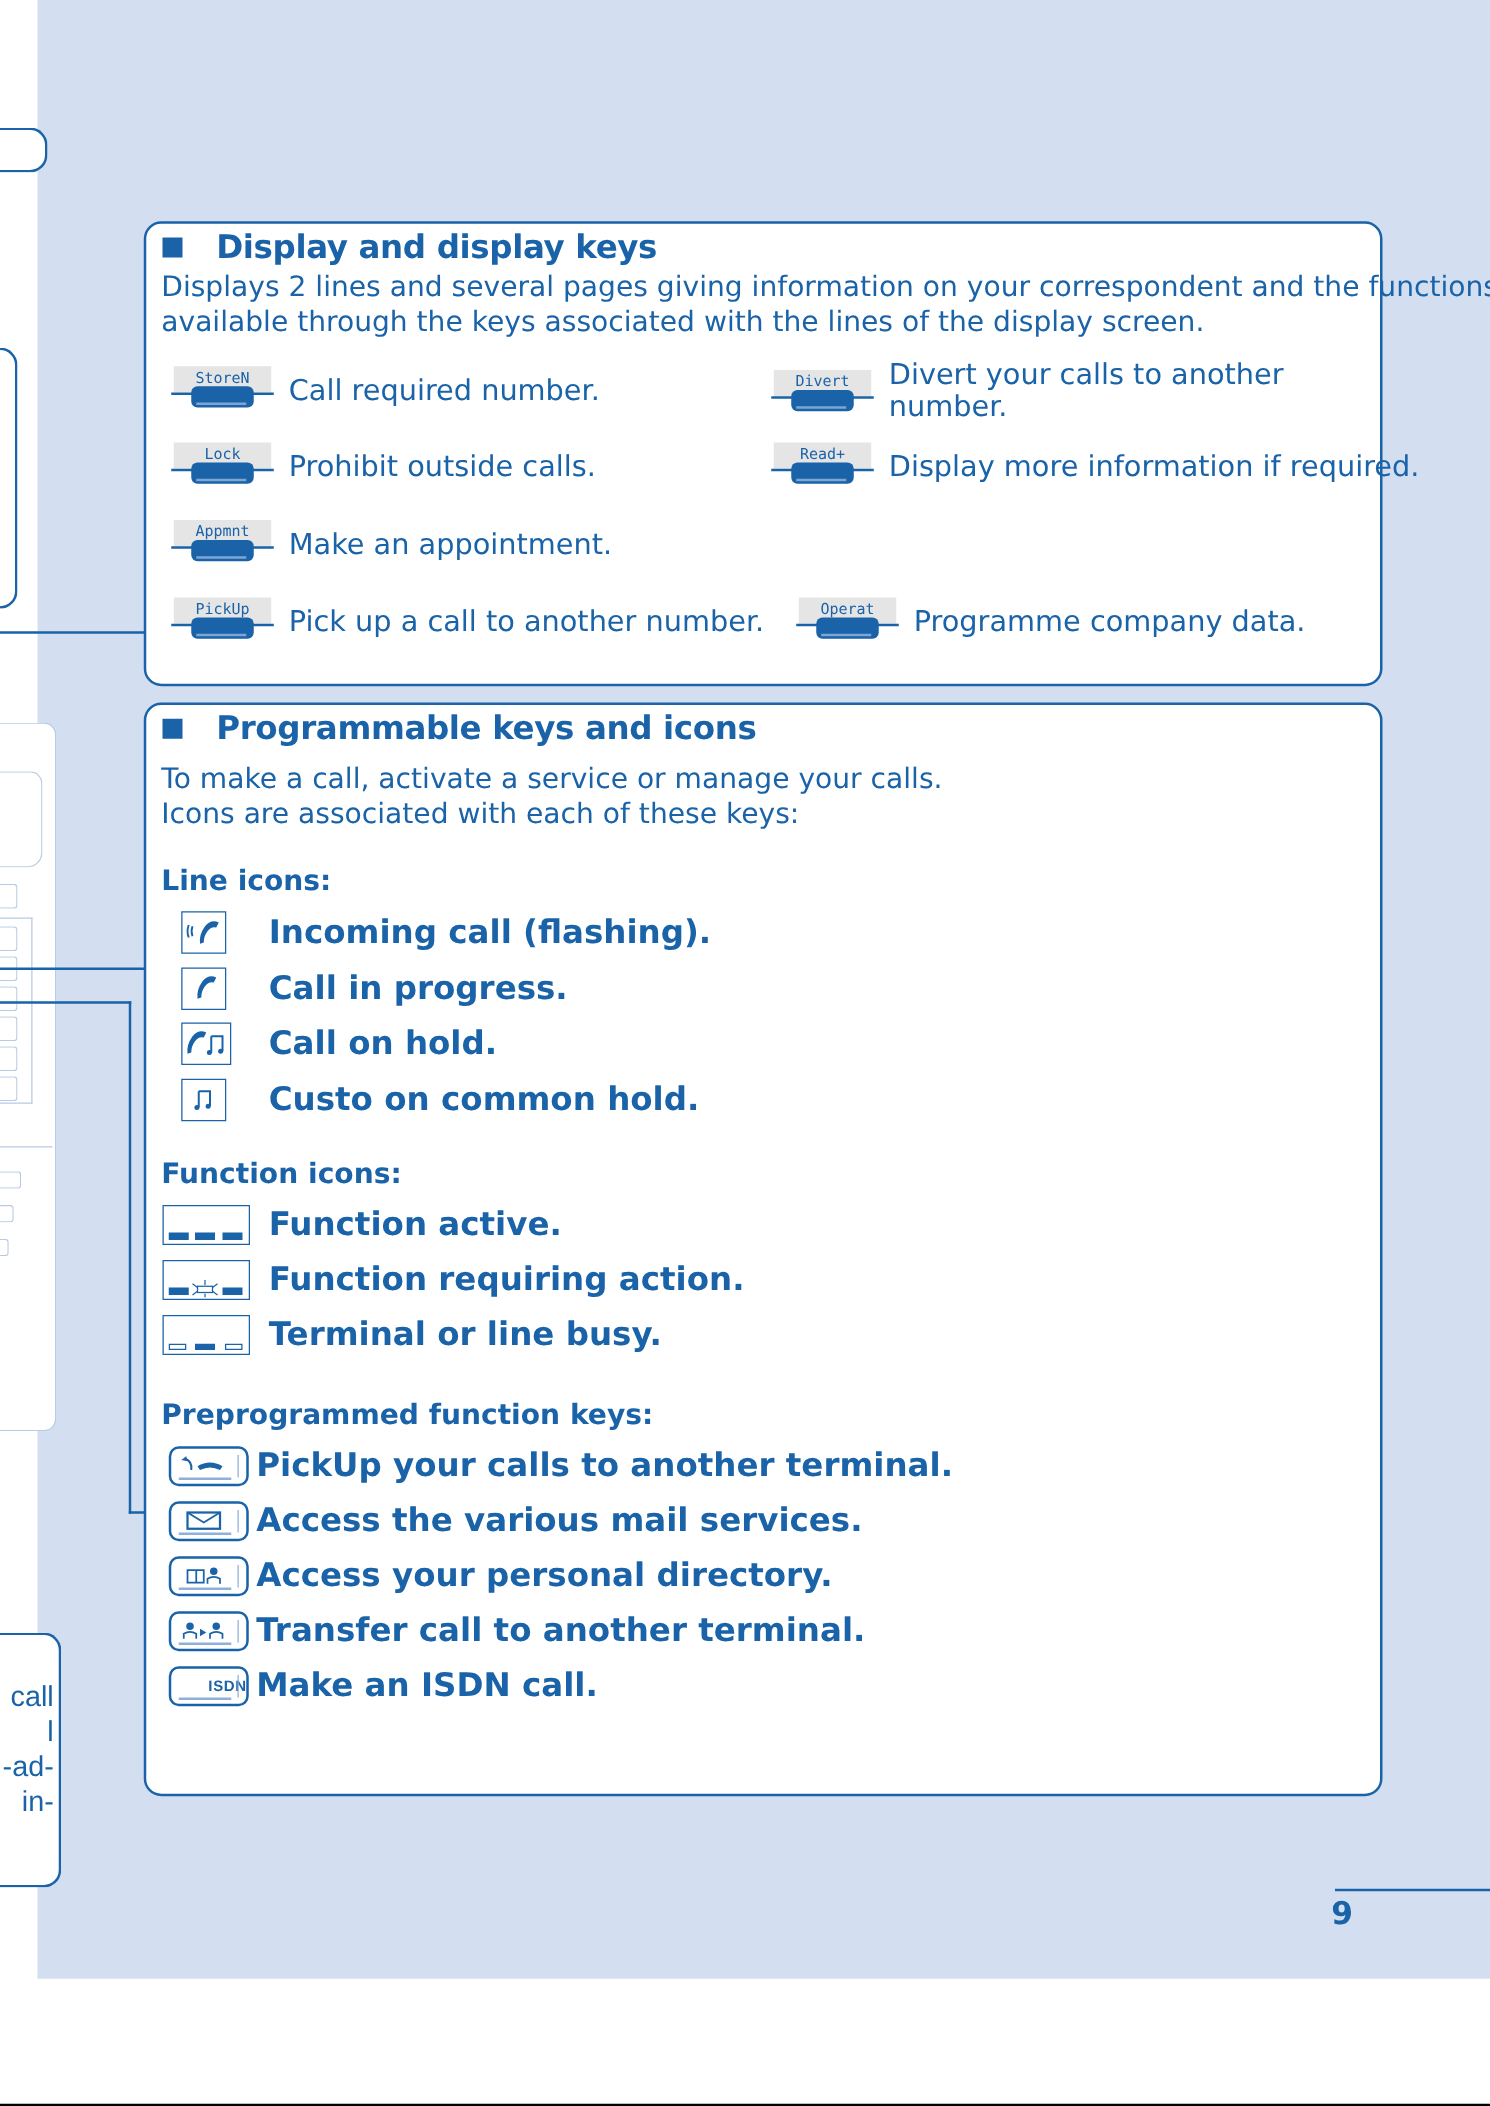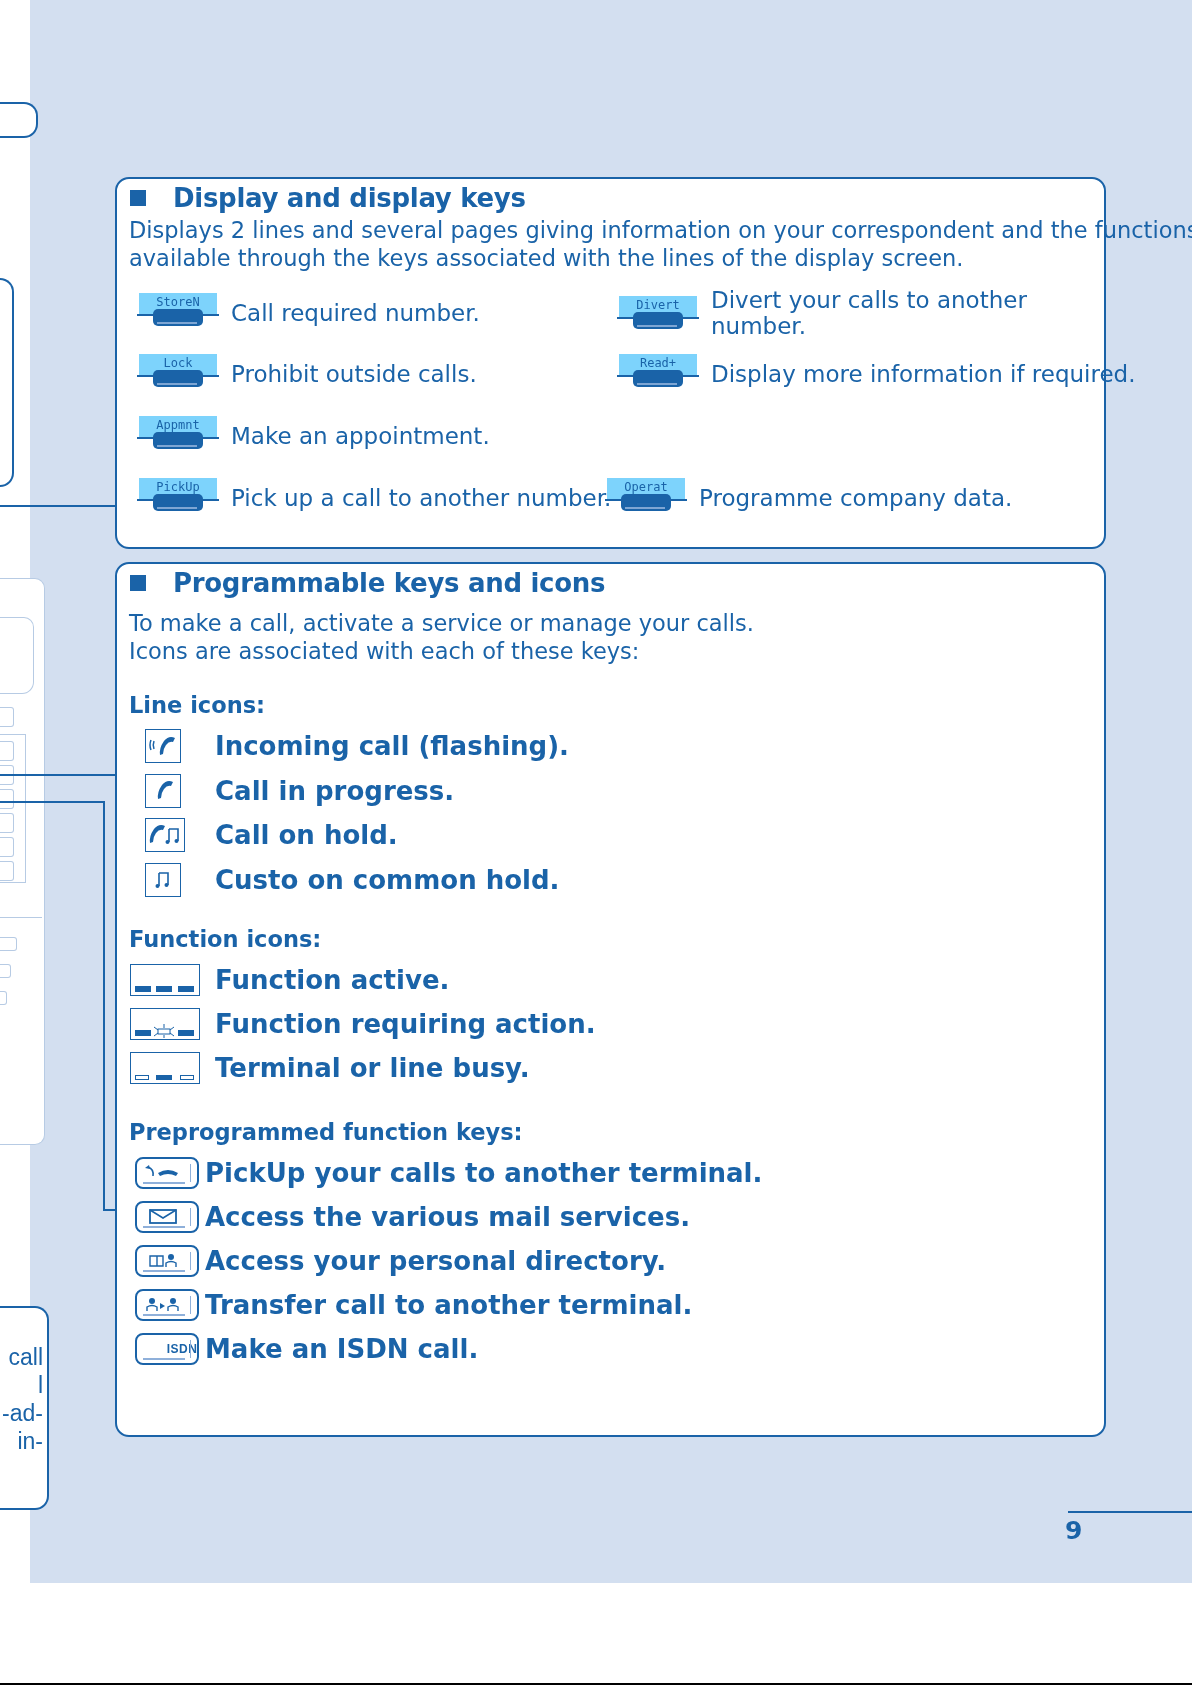--- a/index.html
+++ b/index.html
@@ -26,21 +26,21 @@
   .box { position:absolute; left:115px; width:987px; background:#fff; border:2px solid #1a63a8; border-radius:14px; }
   .box1 { top:177px; height:368px; }
   .box2 { top:562px; height:871px; }
 
   .sec-title { position:absolute; left:13px; font-size:26px; font-weight:bold; letter-spacing:-0.3px; display:flex; align-items:center; white-space:nowrap; }
   .sec-title .sq { width:16px; height:16px; background:#1a63a8; margin-right:27px; display:inline-block; }
   .para { position:absolute; left:12px; font-size:22.5px; line-height:28px; white-space:nowrap; }
 
   .dkey-row { position:absolute; display:flex; align-items:center; }
   .dkey { position:relative; width:82px; height:40px; flex:none; }
-  .dkey .lab { position:absolute; left:2px; top:0; width:78px; height:21px; background:#7dd3fc; font-family:"DejaVu Sans Mono", monospace; font-size:12px; text-align:center; line-height:18px; color:#1a63a8; }
+  .dkey .lab { position:absolute; left:2px; top:0; width:78px; height:21px; background:#e5e5e5; font-family:"DejaVu Sans Mono", monospace; font-size:12px; text-align:center; line-height:18px; color:#1a63a8; }
   .dkey .ln { position:absolute; left:0; top:21px; width:82px; height:2px; background:#1a63a8; }
   .dkey .btn { position:absolute; left:16px; top:16px; width:50px; height:17px; background:#1a63a8; border-radius:5px; }
   .dkey .btn::after { content:""; position:absolute; left:4px; right:6px; bottom:2px; height:2px; background:#7ea6d4; }
   .dkey-text { font-size:23px; line-height:26px; margin-left:12px; white-space:nowrap; }
 
   .sub-h { position:absolute; left:12px; font-size:22.5px; font-weight:bold; white-space:nowrap; }
   .icon-row { position:absolute; left:16px; display:flex; align-items:center; }
   .icon-row .txt { font-size:26px; white-space:nowrap; position:absolute; left:70px; top:50%; transform:translateY(-50%);font-weight:bold; }
   .licon { width:36px; height:34px; border:1.5px solid #1a63a8; box-sizing:border-box; display:flex; align-items:center; justify-content:center; }
   .ficon { width:70px; height:32px; border:1.5px solid #1a63a8; box-sizing:border-box; position:relative; }
@@ -145,21 +145,21 @@
     </div>
   </div>
   <div class="dkey-row" style="left:500px;top:175px">
     <div class="dkey">
         <div class="lab">Read+</div>
         <div class="ln"></div>
         <div class="btn"></div>
       </div>
     <div class="dkey-text">Display more information if required.</div>
   </div>
-  <div class="dkey-row" style="left:488px;top:299px">
+  <div class="dkey-row" style="left:520px;top:299px">
     <div class="dkey">
         <div class="lab">Operat</div>
         <div class="ln"></div>
         <div class="btn"></div>
       </div>
     <div class="dkey-text">Programme company data.</div>
   </div>
 </div>
 
 <div class="box box2">

